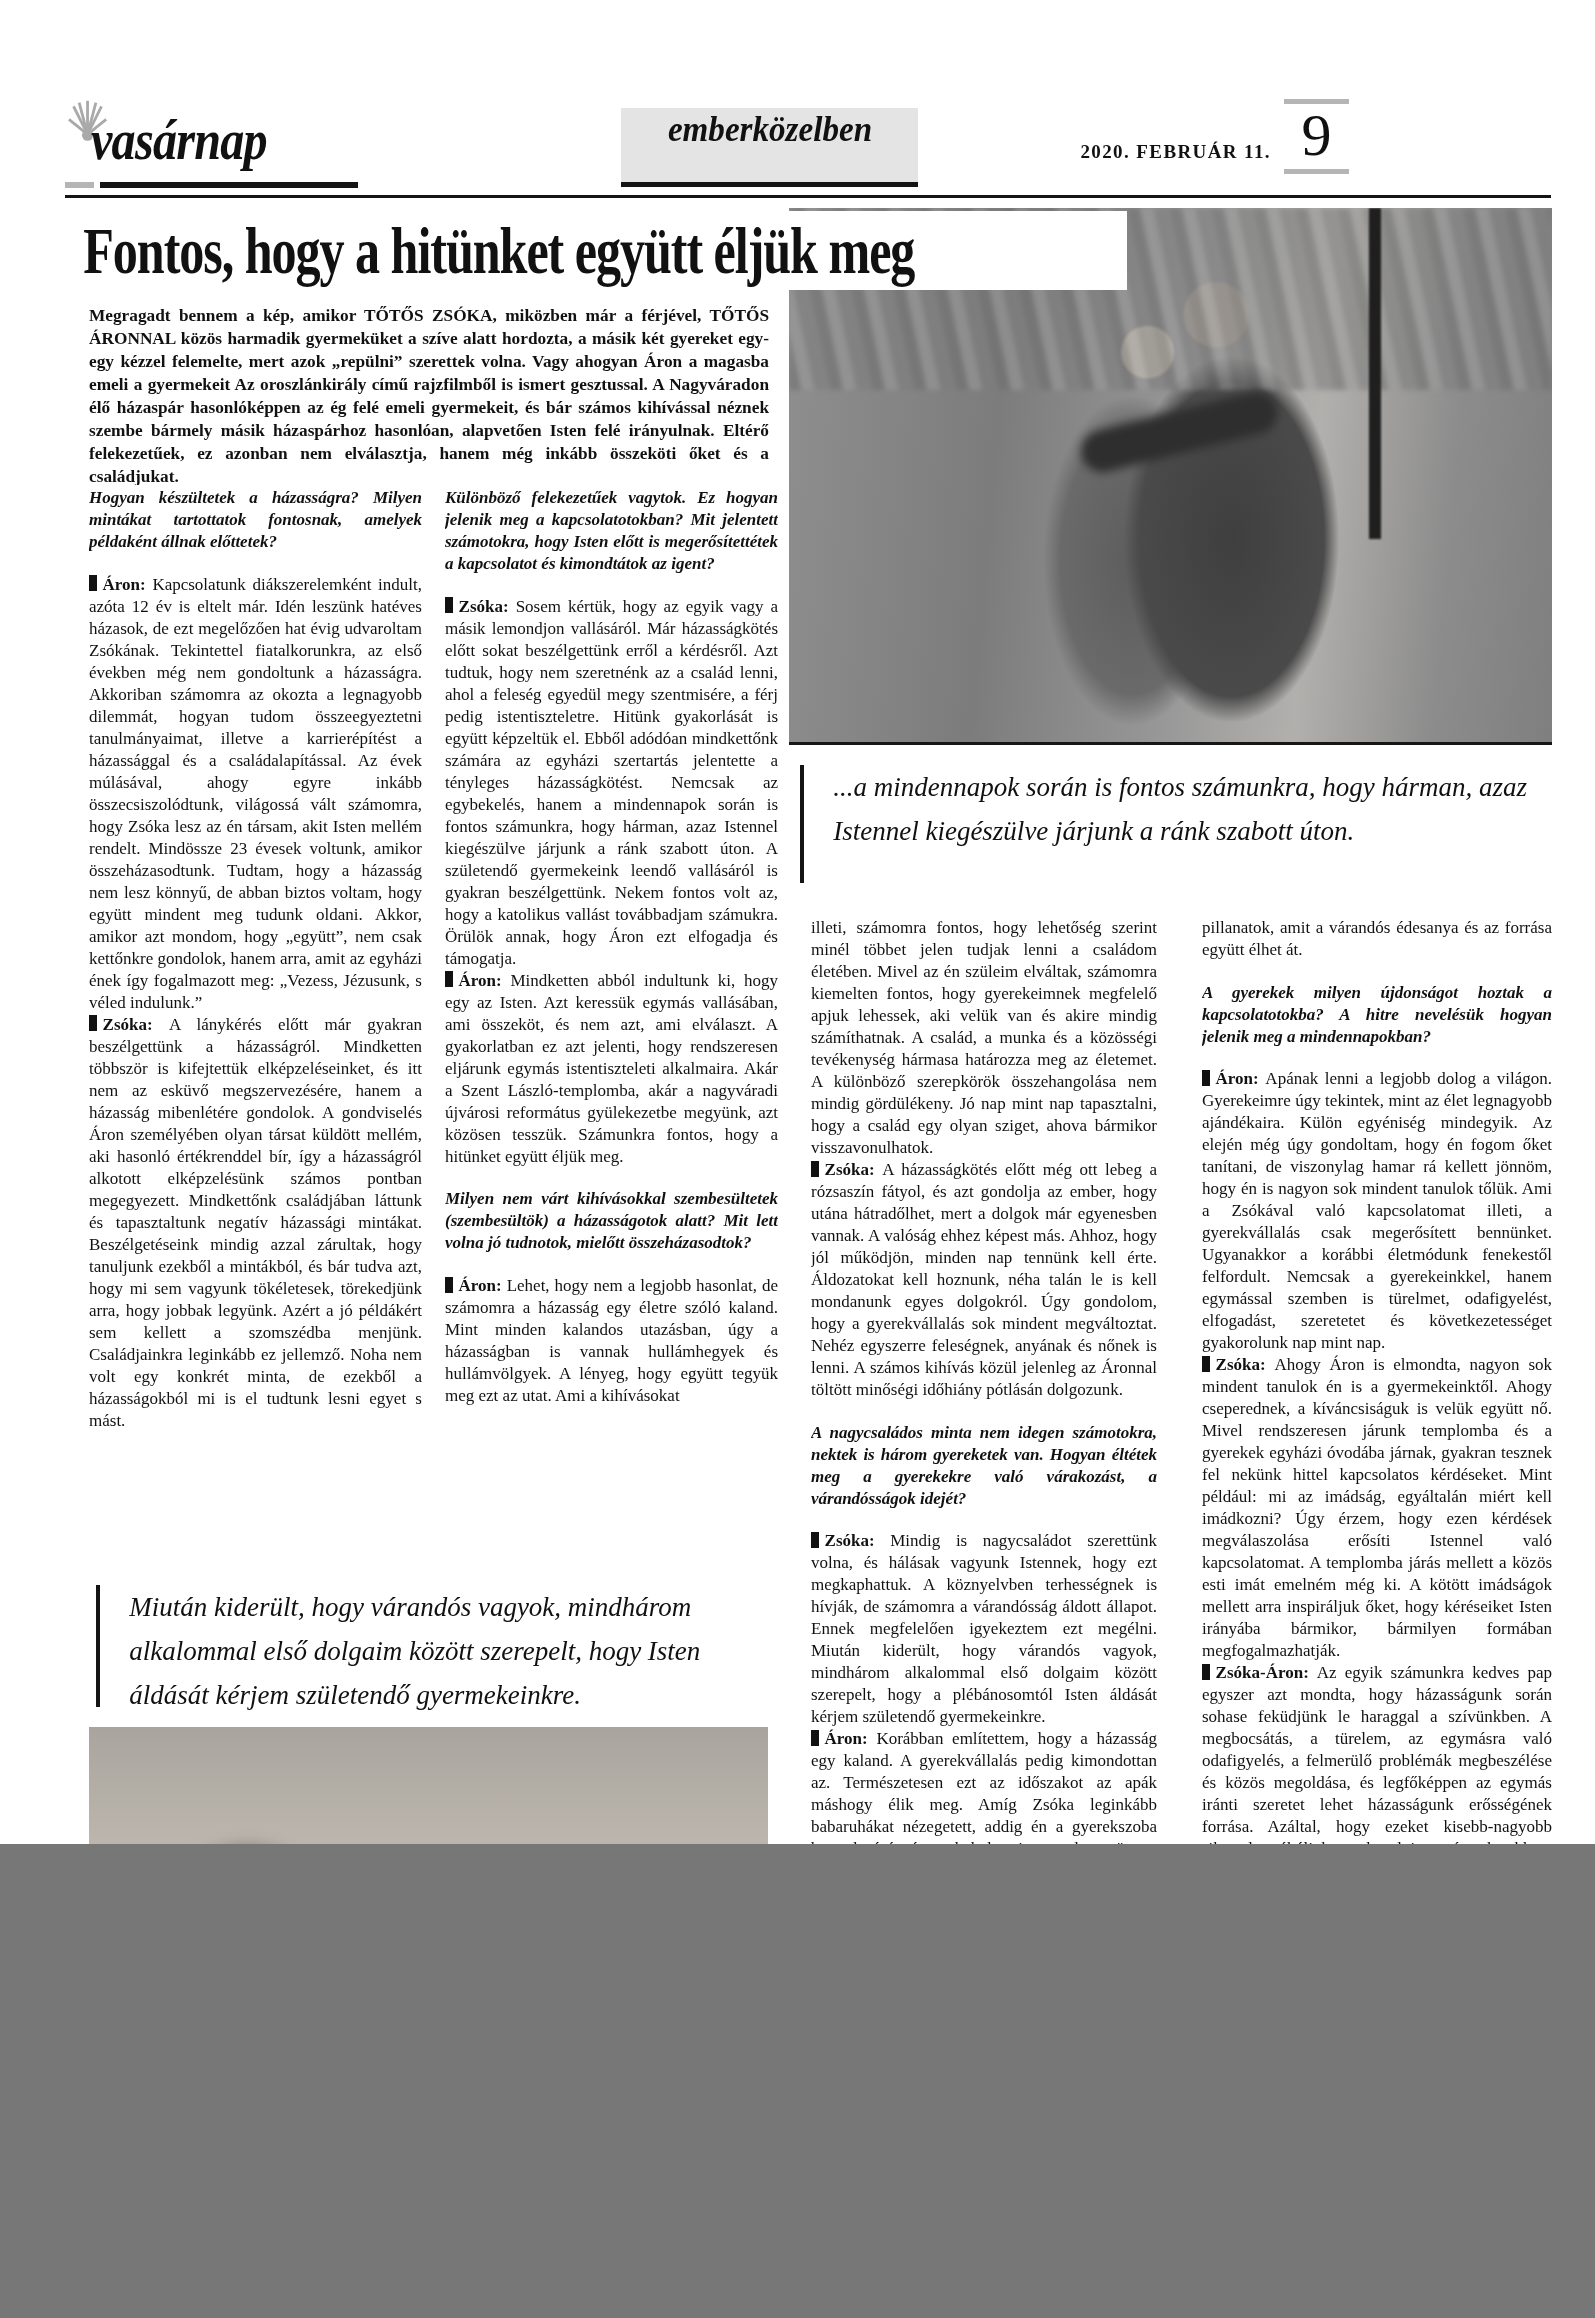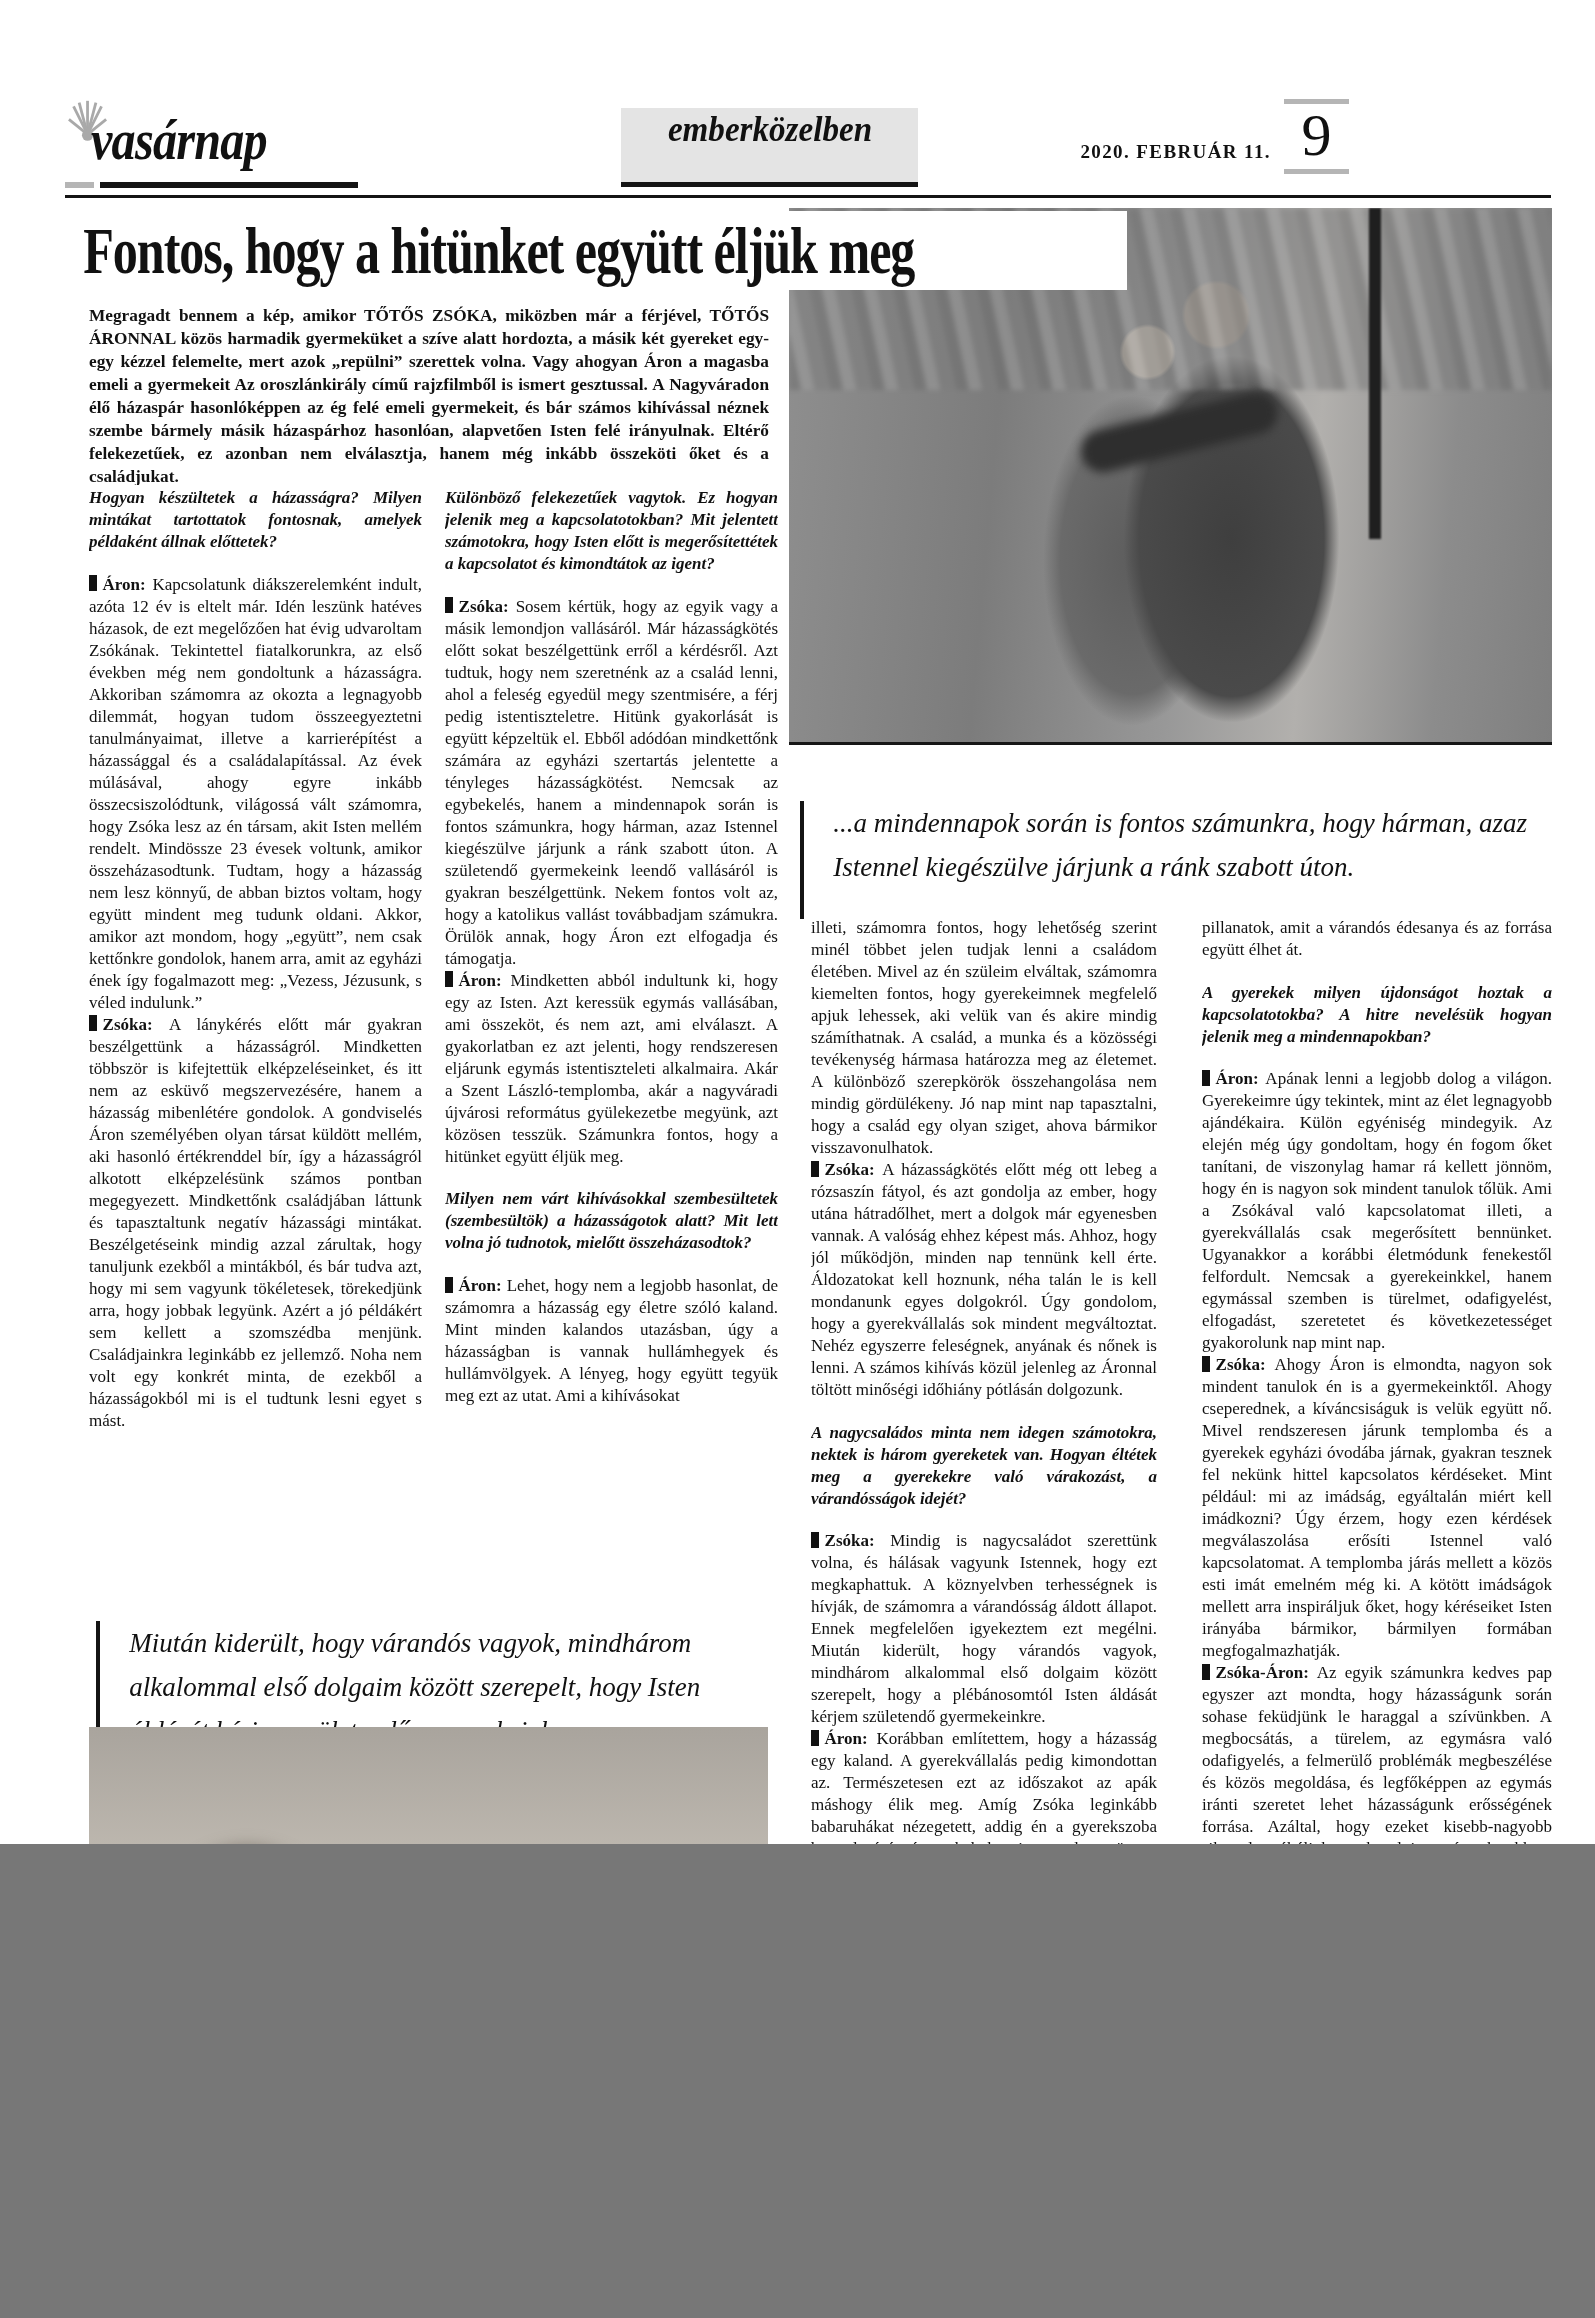--- a/index.html
+++ b/index.html
@@ -62,21 +62,21 @@
   #col-1{left:445px;top:487px;width:333px;height:1081px;}
   #col-2{left:811px;top:917px;width:346px;height:1239px;}
   #col-3{left:1202px;top:917px;width:350px;height:1225px;}
   .para{margin:0;}
   .para.q{font-style:italic;font-weight:bold;margin:20.6px 0;text-align:justify;}
   .para.q:first-child{margin-top:0;}
   .marker{display:inline-block;width:8px;height:16px;background:#111;margin-right:5.6px;vertical-align:-1.9px;}
   .speaker{font-weight:bold;}
 
   
-  .pullquote{display:flex;font-style:italic;font-size:27px;line-height:44px;margin-top:36px;}
+  .pullquote{display:flex;font-style:italic;font-size:27px;line-height:44px;}
   .pq-bar{width:4.2px;background:#141414;flex:none;margin-right:29px;}
   #quote-left{left:96px;top:1585px;width:677px;height:122px;}
   #quote-right{left:800px;top:765px;width:753px;height:118px;}
 
   
   #footer{left:89px;top:2170px;width:1463px;height:28px;display:flex;align-items:center;
           font-family:"Liberation Sans",sans-serif;}
   .f-line{height:2.8px;background:#141414;}
   #f-line-long{flex:1;}
   #f-line-short{width:40px;}

